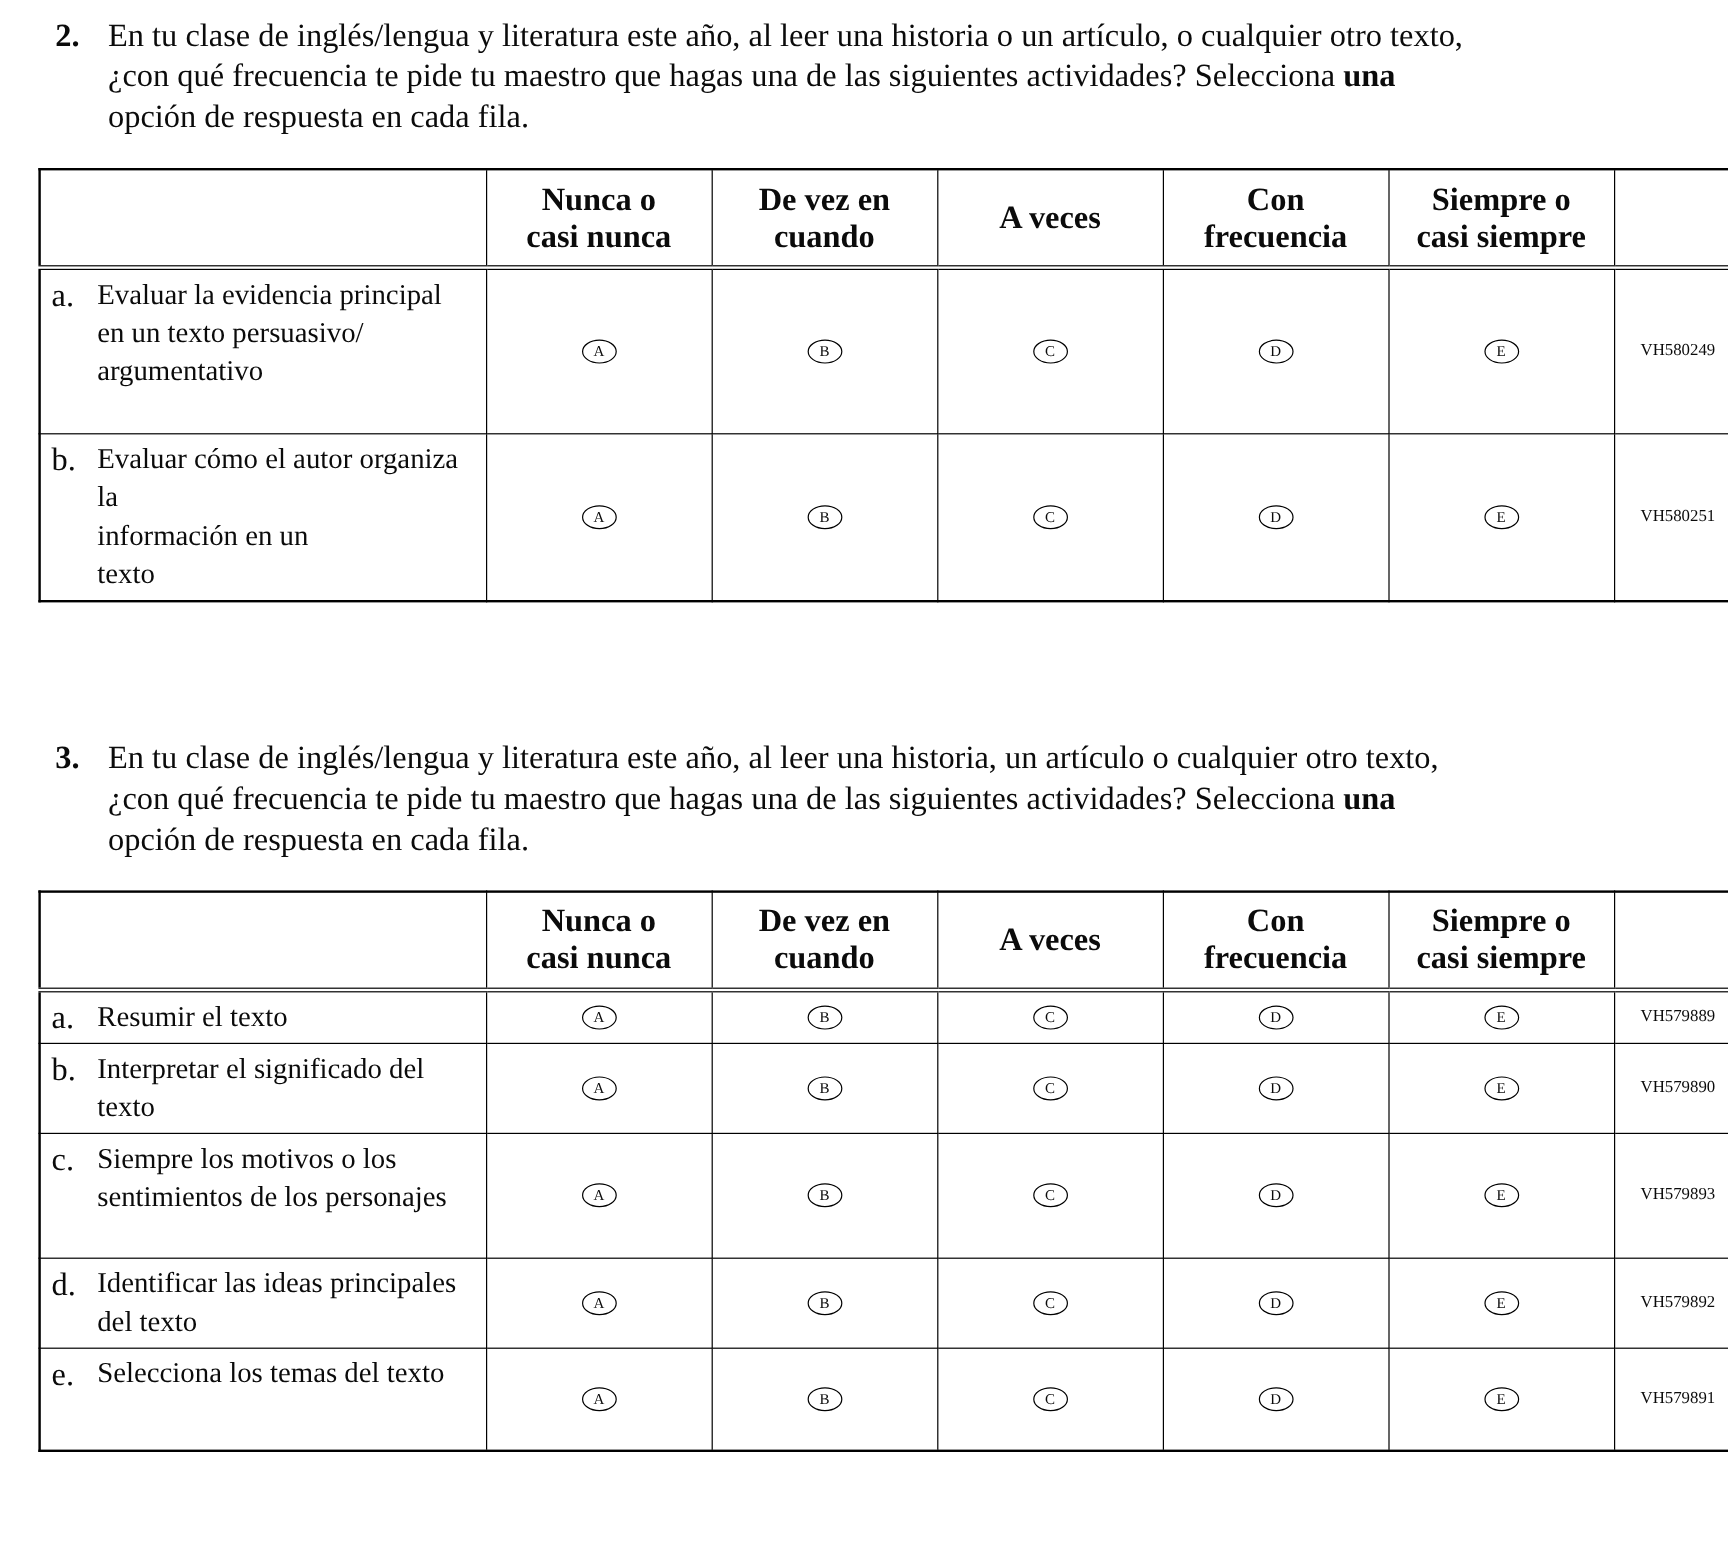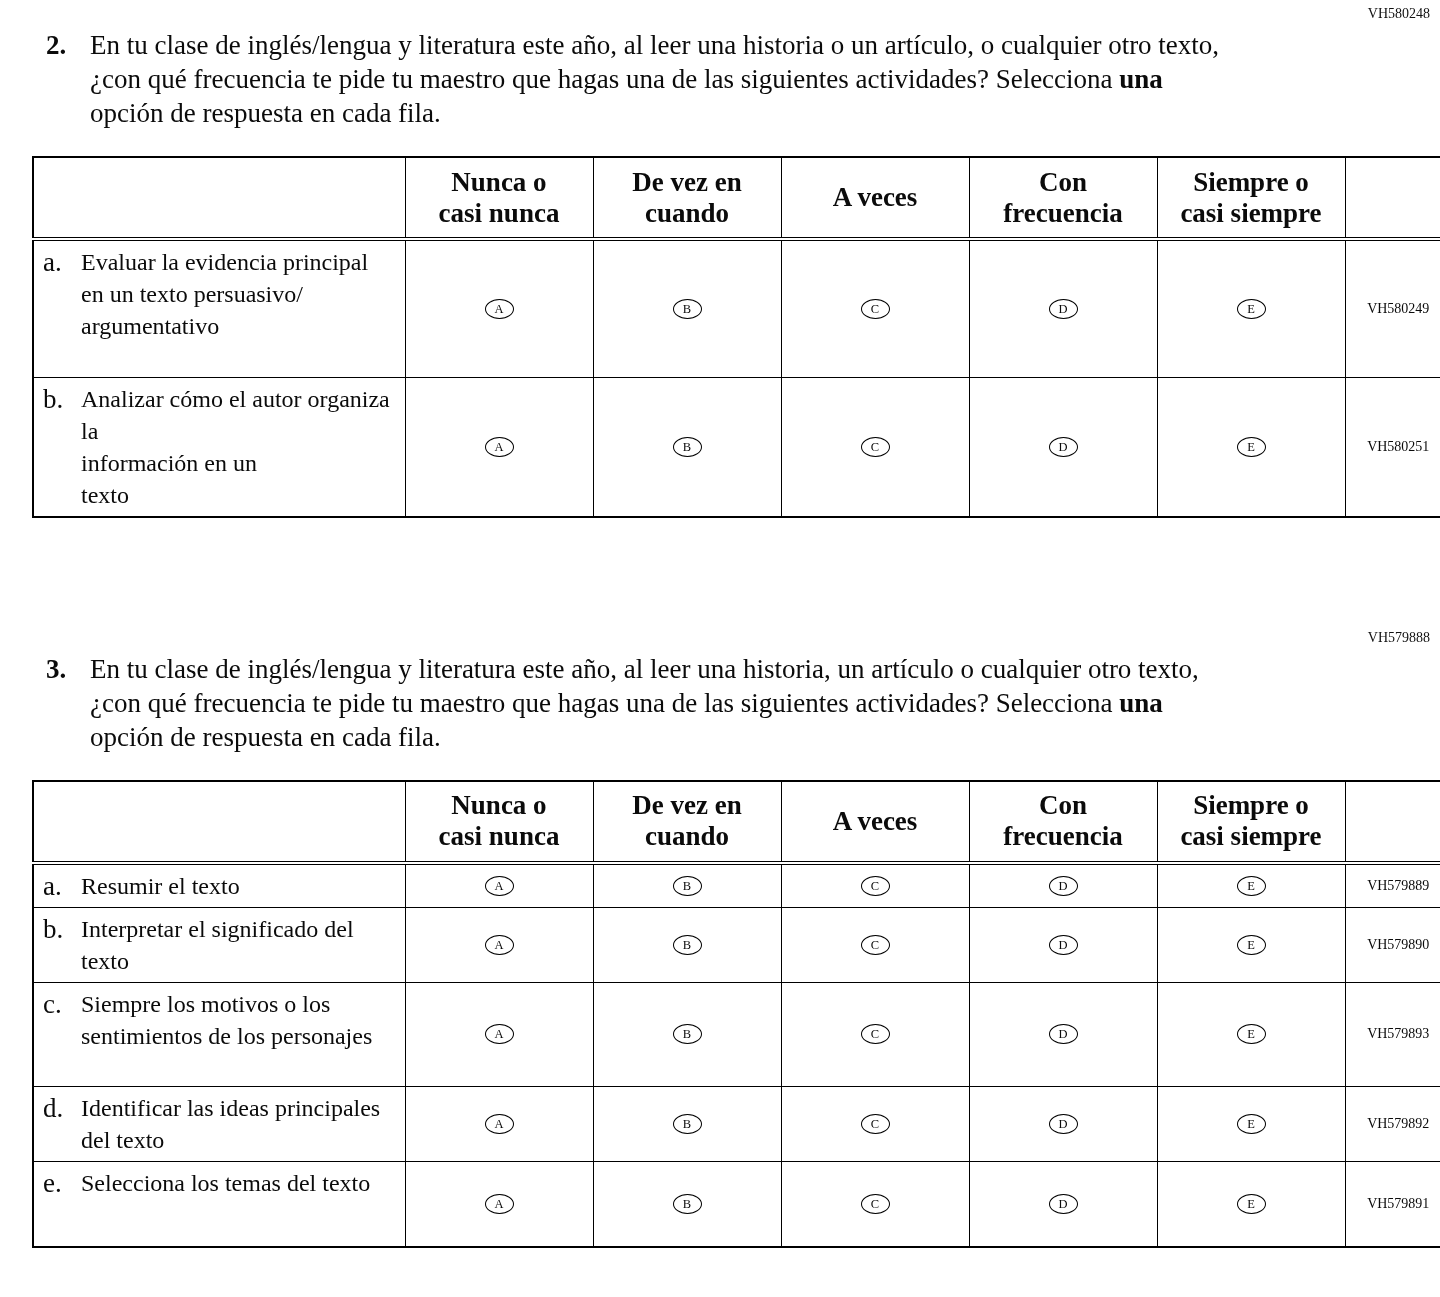--- a/index.html
+++ b/index.html
@@ -109,21 +109,20 @@
   tr.h86  > td { height: 86px; }
 
   .section-3 { margin-top: 112px; }
 </style>
 </head>
 <body>
 
 <div class="page">
 
   <section>
-    <div class="sec-code">VH580248</div>
 
     <div class="question">
       <span class="q-num">2.</span>
       <p class="q-text"><span>En tu clase de inglés/lengua y literatura este año, al leer una historia o un artículo, o cualquier otro texto, ¿con qué frecuencia te pide tu maestro que hagas una de las siguientes actividades? Selecciona </span><b>una</b><span> opción de respuesta en cada fila.</span></p>
     </div>
 
     <table class="grid">
       <colgroup>
         <col class="c-label">
           <col class="c-opt">
@@ -161,38 +160,37 @@
           <td class="opt-cell"><span class="bubble">B</span></td>
           <td class="opt-cell"><span class="bubble">C</span></td>
           <td class="opt-cell"><span class="bubble">D</span></td>
           <td class="opt-cell"><span class="bubble">E</span></td>
           <td class="code-cell">VH580249</td>
         </tr>
         <tr class="h130">
           <td class="label-cell">
             <div class="row-flex">
               <span class="row-letter">b.</span>
-              <span class="row-text">Analizar cómo el autor organiza la
+              <span class="row-text">Evaluar cómo el autor organiza la
 información en un
 texto</span>
             </div>
           </td>
           <td class="opt-cell"><span class="bubble">A</span></td>
           <td class="opt-cell"><span class="bubble">B</span></td>
           <td class="opt-cell"><span class="bubble">C</span></td>
           <td class="opt-cell"><span class="bubble">D</span></td>
           <td class="opt-cell"><span class="bubble">E</span></td>
           <td class="code-cell">VH580251</td>
         </tr>
       </tbody>
     </table>
   </section>
 
   <section class="section-3">
-    <div class="sec-code">VH579888</div>
 
     <div class="question">
       <span class="q-num">3.</span>
       <p class="q-text"><span>En tu clase de inglés/lengua y literatura este año, al leer una historia, un artículo o cualquier otro texto, ¿con qué frecuencia te pide tu maestro que hagas una de las siguientes actividades? Selecciona </span><b>una</b><span> opción de respuesta en cada fila.</span></p>
     </div>
 
     <table class="grid">
       <colgroup>
         <col class="c-label">
           <col class="c-opt">

